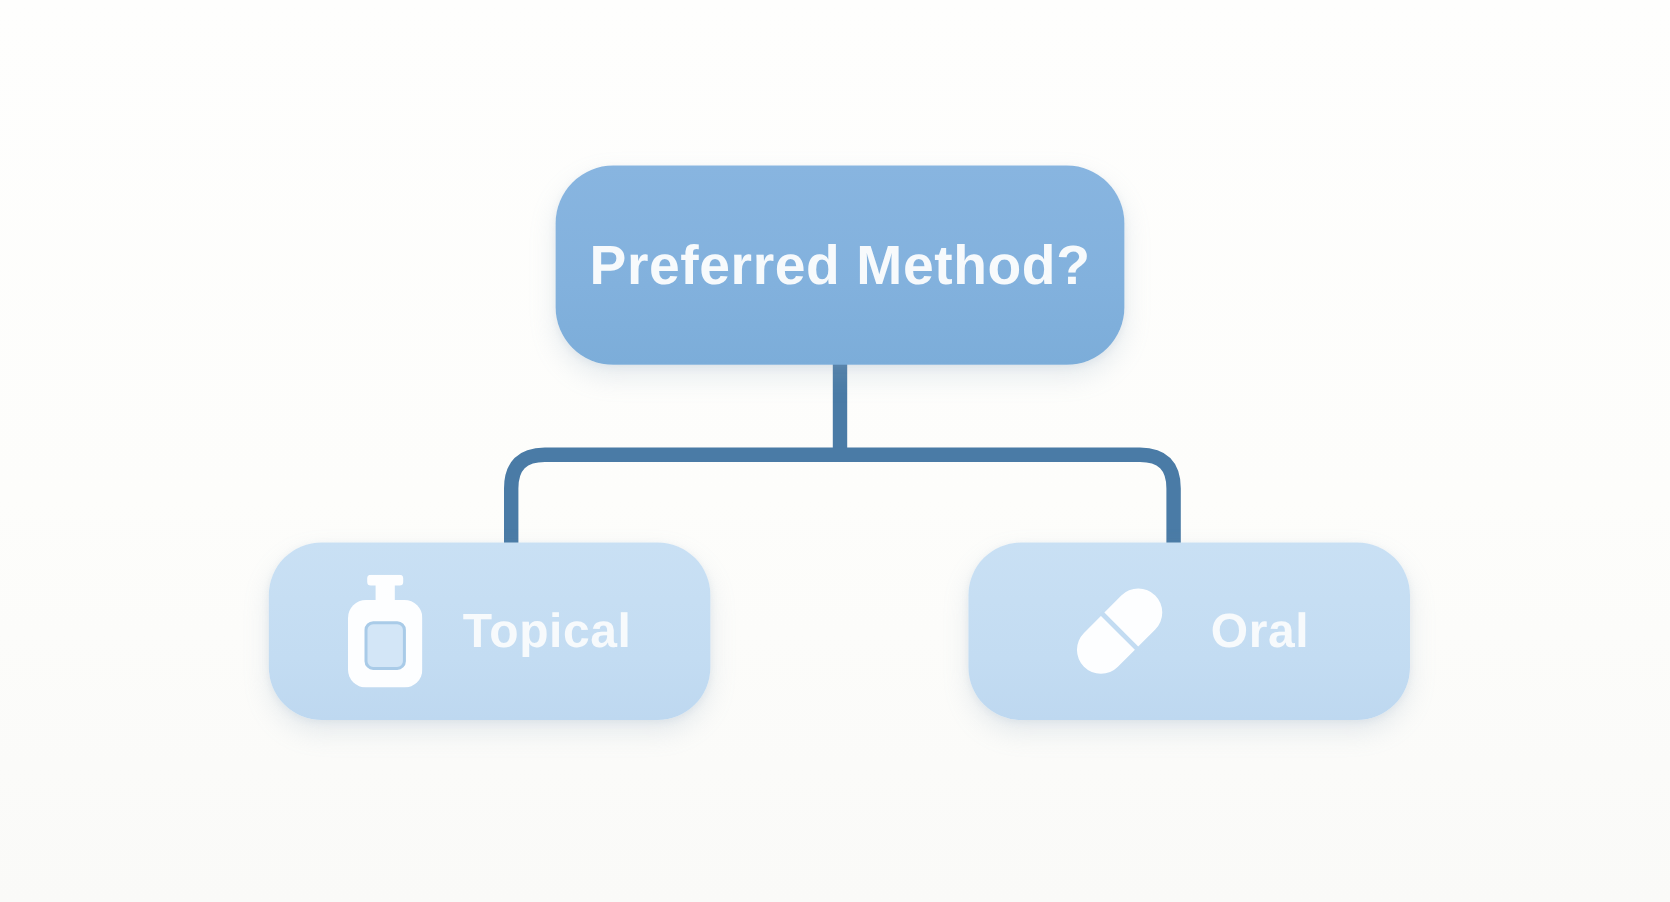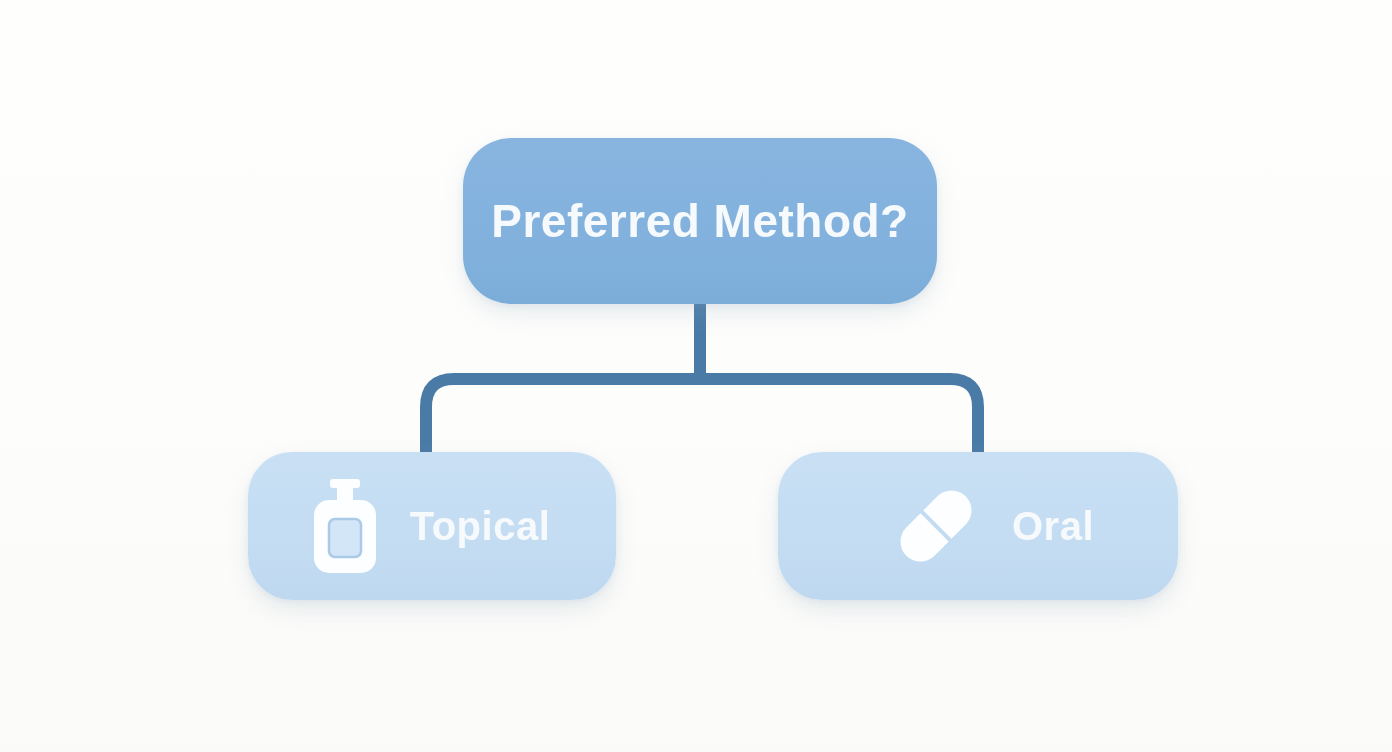--- a/index.html
+++ b/index.html
@@ -40,22 +40,22 @@
     letter-spacing:.5px;
   }
   .node-child{
     top:452px;width:368px;height:148px;
     border-radius:44px;
     background:linear-gradient(180deg,#c9e0f4 0%,var(--child-fill,#c3dcf2) 65%,#bed8f0 100%);
     font-size:40px;
     gap:34px;
     letter-spacing:.5px;
   }
-  .node-topical{left:248px;}
-  .node-oral{left:778px;padding-left:32px;}
+  .node-topical{left:224px;}
+  .node-oral{left:807px;}
   .icon{display:flex;align-items:center;justify-content:center;}
   .icon .fill-white{fill:var(--icon-fill,#fdfeff);}
   .icon .fill-bg{fill:var(--child-fill,#c3dcf2);}
   .icon .label-edge{stroke:#a9cbe8;stroke-width:2.5;fill:#d3e6f7;}
   .node-label{line-height:1;}
 </style>
 </head>
 <body>
 
 <div class="canvas">

